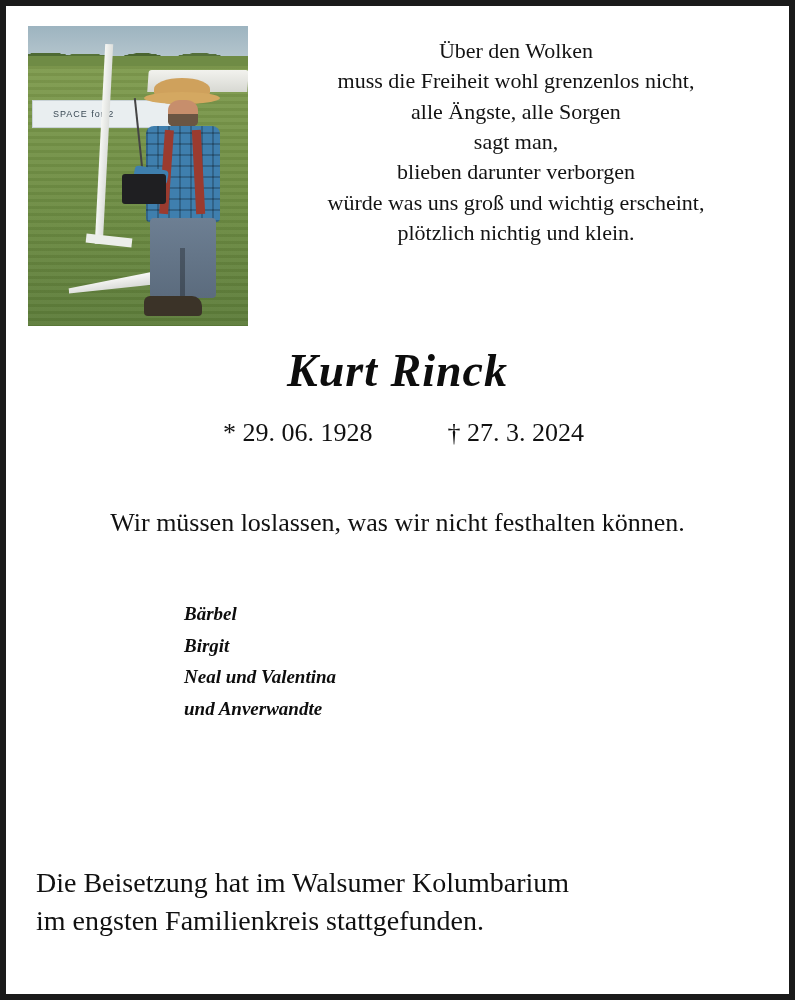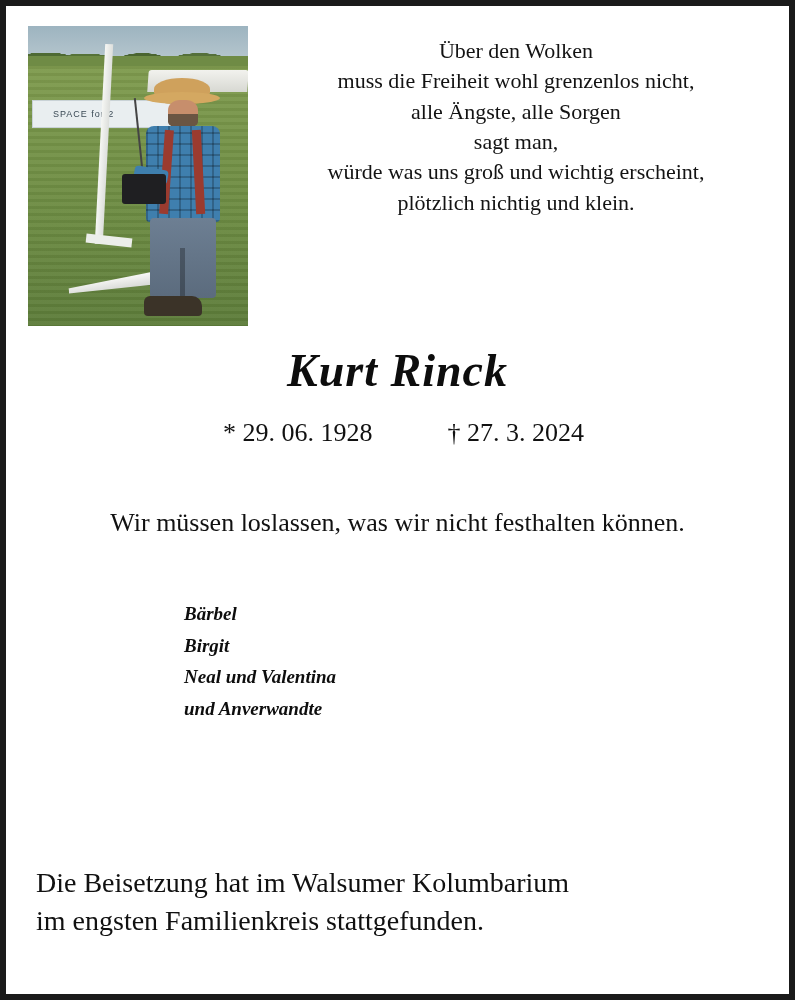--- a/index.html
+++ b/index.html
@@ -315,20 +315,21 @@
           <div class="shoe"></div>
         </div>
       </div>
     </div>
 
     <div class="poem">
       <div>Über den Wolken</div>
       <div>muss die Freiheit wohl grenzenlos nicht,</div>
       <div>alle Ängste, alle Sorgen</div>
       <div>sagt man,</div>
+      <div>blieben darunter verborgen</div>
       <div>würde was uns groß und wichtig erscheint,</div>
       <div>plötzlich nichtig und klein.</div>
     </div>
 
     <div class="name">Kurt Rinck</div>
 
     <div class="dates">
       <span>* 29. 06. 1928</span>
       <span class="gap"></span>
       <span>† 27. 3. 2024</span>

